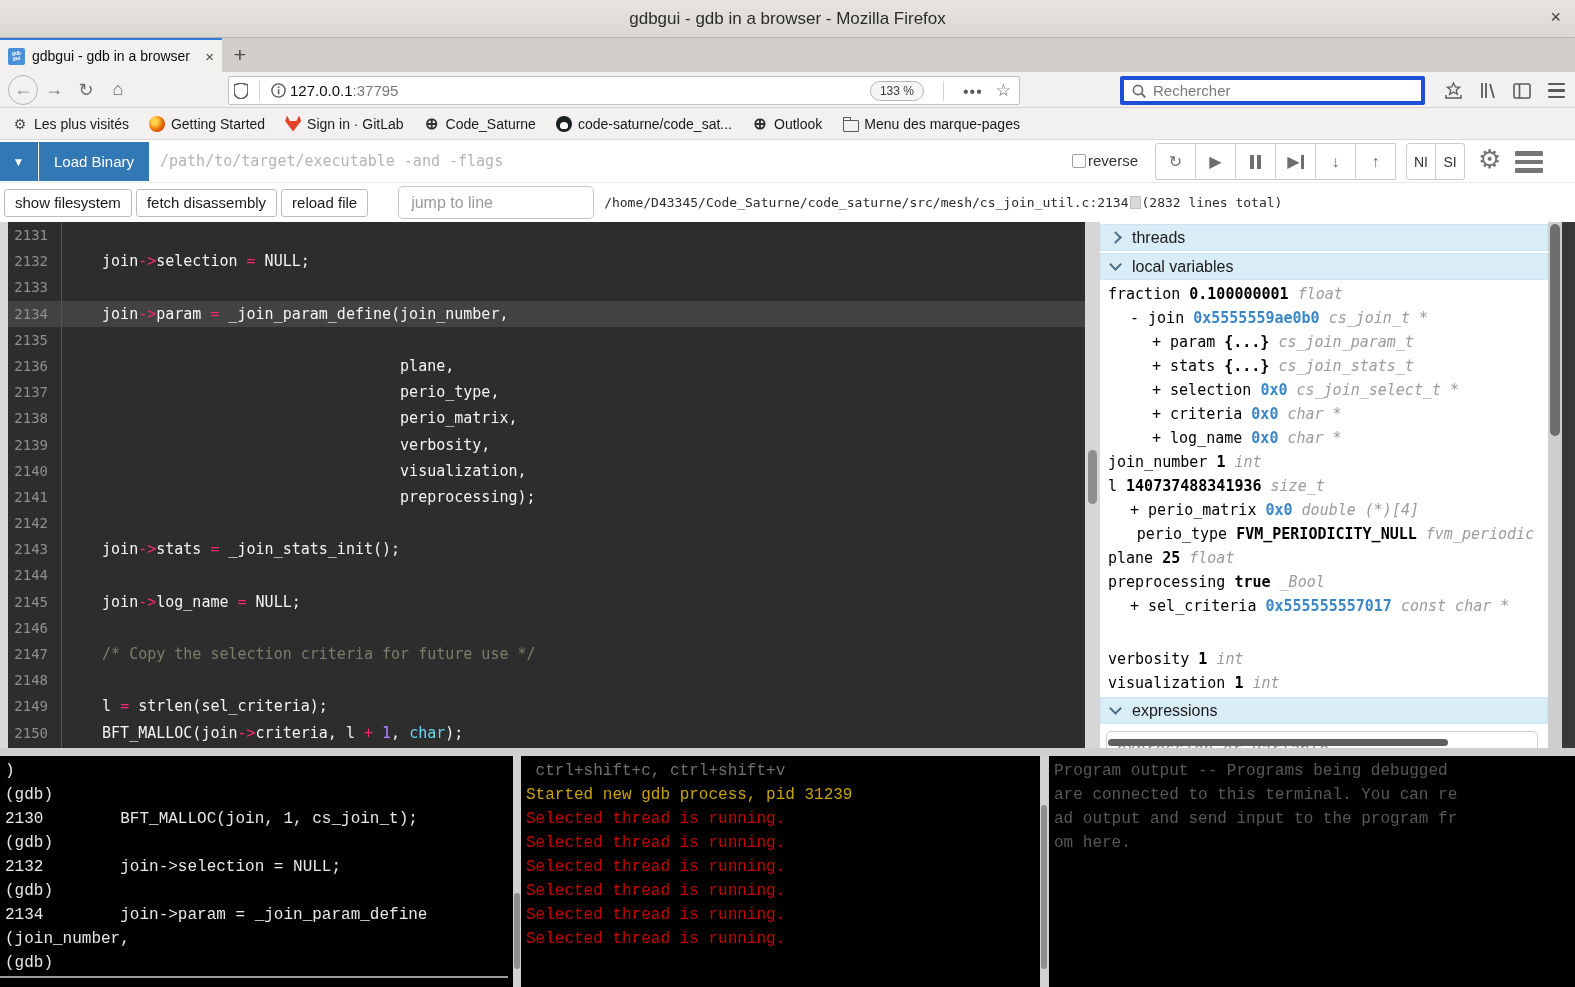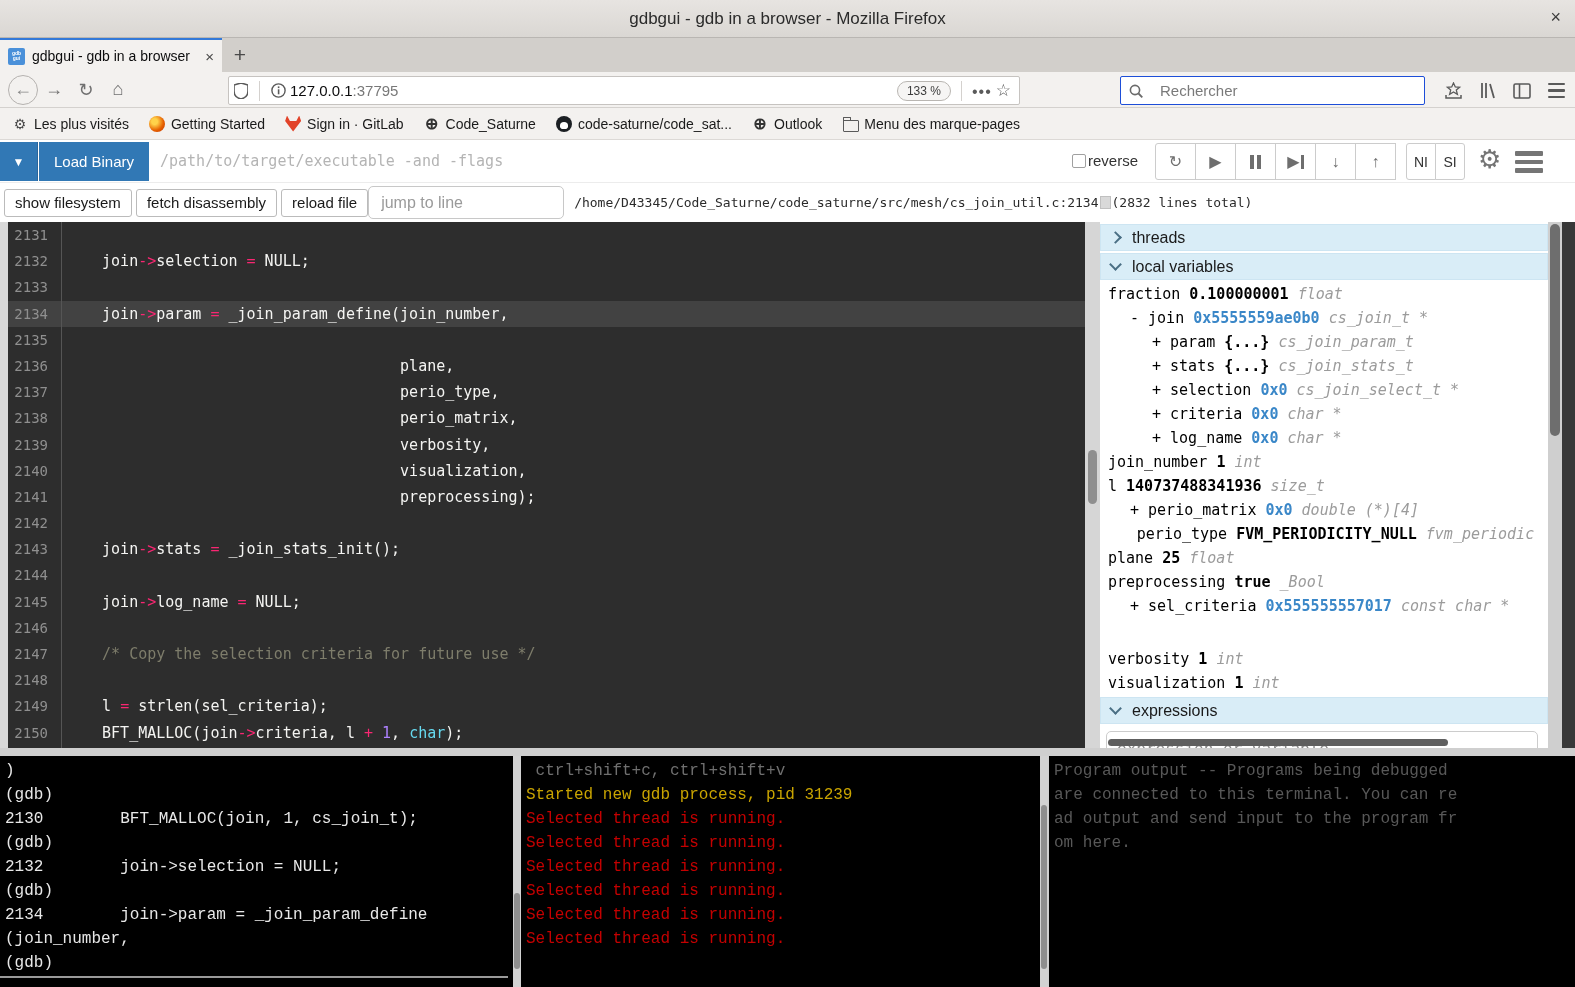--- a/index.html
+++ b/index.html
@@ -29,27 +29,27 @@
             border-bottom:1px solid #d4d1ce; display:flex; align-items:center; }
   .navbtn { width:32px; text-align:center; font-size:18px; color:#707070; }
   .navbtn.circ { width:30px; height:30px; line-height:27px; border:1px solid #b5b2af; border-radius:50%;
                  margin-left:8px; color:#8a8a8a; }
   .urlbar { position:absolute; left:228px; top:4px; width:792px; height:29px; background:#fff;
             border:1px solid #c6c3c0; border-radius:2px; display:flex; align-items:center; }
   .urlbar .sep { width:1px; height:20px; background:#d4d1ce; margin:0 6px; }
   .url-ico { width:24px; display:flex; justify-content:center; color:#5a5a5a; }
   .url-text { font-size:15px; color:#0c0c0d; }
   .url-port { color:#787878; }
-  .url-right { margin-left:auto; display:flex; align-items:flex-end; gap:4px; padding-right:8px; }
+  .url-right { margin-left:auto; display:flex; align-items:flex-end; gap:13px; padding-right:8px; }
   .zoom-pill { font-size:12px; color:#3c3c3c; border:1px solid #b9b6b2; border-radius:11px;
                padding:2px 9px; background:#f6f5f4; }
   .dots { font-size:16px; color:#5a5a5a; letter-spacing:1px; }
   .star { font-size:17px; color:#5a5a5a; }
   .searchbar { position:absolute; left:1120px; top:4px; width:305px; height:29px; background:#fff;
-               border:1px solid #1d4ed8; border-radius:2px; display:flex; align-items:center; padding:0 8px; gap:17px; }
+               border:4px solid #1d4ed8; border-radius:2px; display:flex; align-items:center; padding:0 8px; gap:7px; }
   .searchbar input { border:none; outline:none; flex:1; font-size:15px;
                      font-family:"Liberation Sans",sans-serif; color:#333; background:transparent; }
   .searchbar input::placeholder { color:#7a7a7a; }
   .nav-right { position:absolute; right:10px; top:4px; height:29px; display:flex; align-items:center; gap:17px; }
   .hamb { display:inline-flex; flex-direction:column; gap:4px; }
   .hamb i { width:17px; height:2.5px; background:#5a5a5a; border-radius:1px; }
 
   .bookmarksbar { position:absolute; left:0; top:108px; width:100%; height:32px; background:#f3f1ef;
                   display:flex; align-items:center; padding-left:12px; gap:20px;
                   border-bottom:1px solid #dcd9d6; }
@@ -92,21 +92,21 @@
   .nexti b { display:inline-block; width:3px; height:14px; background:#6e6e6e; margin-left:1px; }
   .nisi { width:30px; font-size:14px; color:#333; }
   .nisi.last { border-radius:0 3px 3px 0; }
   .gear { position:absolute; left:1478px; top:4px; font-size:26px; color:#757575; }
   .gmenu { position:absolute; left:1515px; top:11px; display:flex; flex-direction:column; gap:4px; }
   .gmenu i { width:28px; height:4.5px; background:#757575; border-radius:1px; }
 
   .filebar { position:absolute; left:0; top:43px; width:100%; height:39px; background:#fff; display:flex; align-items:center; }
   .fbtn { height:28px; background:#fff; border:1px solid #bbb; border-radius:3px; font-size:15px;
           color:#1a1a1a; padding:0 10px; margin-left:4px; font-family:"Liberation Sans",sans-serif; }
-  .jump-input { width:196px; height:33px; border:1px solid #c8c8c8; border-radius:5px;
+  .jump-input { margin-left:30px; width:196px; height:33px; border:1px solid #c8c8c8; border-radius:5px;
                 padding:0 12px; font-size:16px; color:#333; outline:none; font-family:"Liberation Sans",sans-serif; }
   .jump-input::placeholder { color:#9a9a9a; }
   .fpath { margin-left:10px; font-family:"DejaVu Sans Mono",monospace; font-size:13px; color:#2b2b2b; white-space:nowrap; }
   .paste-sq { display:inline-block; width:11px; height:13px; background:#d9d9d9; border:1px solid #c0c0c0;
               vertical-align:-2px; margin:0 1px; }
 
   
   .main { position:absolute; left:0; top:82px; width:100%; height:526px; overflow:hidden; }
   .gutter-strip { position:absolute; left:0; top:0; width:8px; height:100%; background:#d8d8d8; }
   .source { position:absolute; left:8px; top:0; width:1077px; height:100%; background:#2d2d2d; overflow:hidden; }

